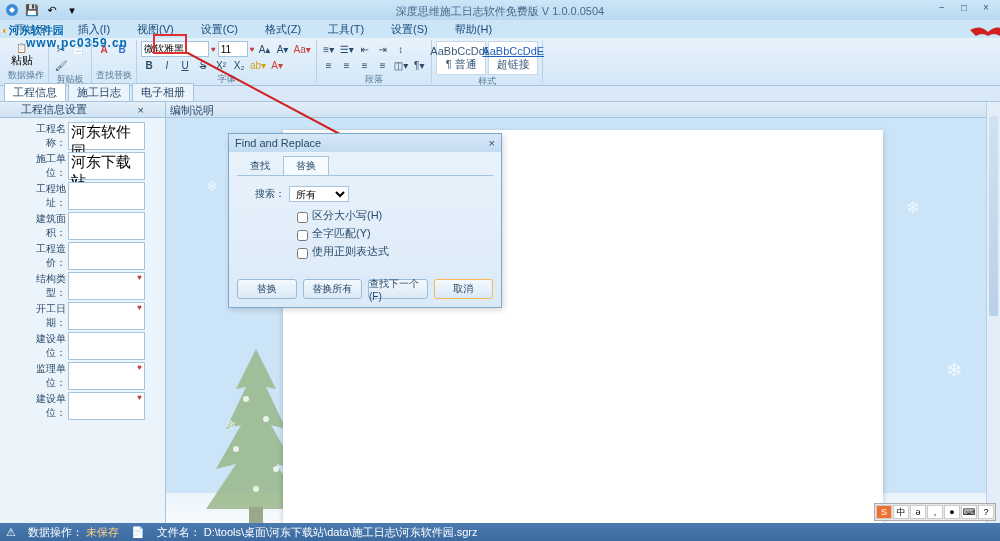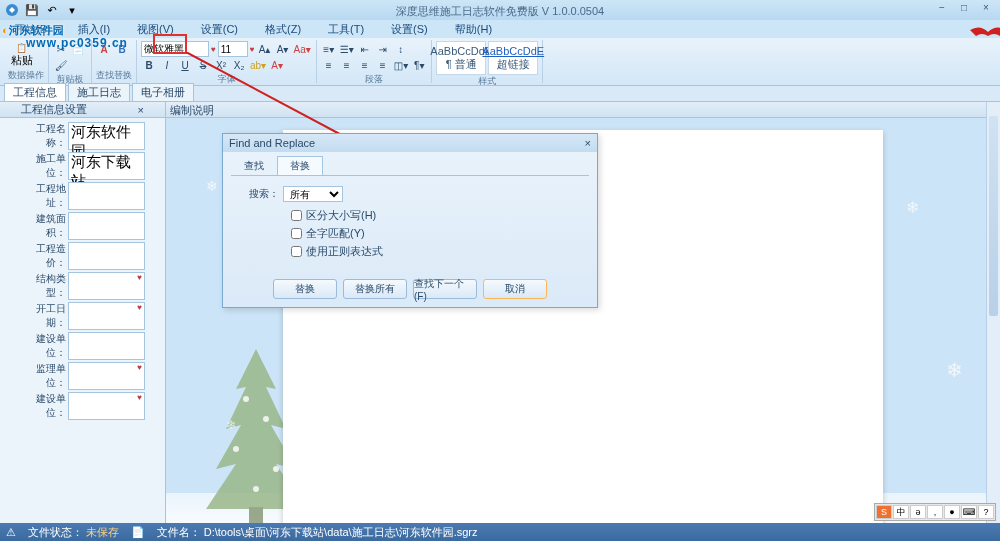--- a/index.html
+++ b/index.html
@@ -57,32 +57,32 @@
 .right-header { height: 16px; background: linear-gradient(#e3eef8, #d0e2f2); border-bottom: 1px solid #a4c4e0; font-size: 10px; color: #2a4a6a; padding: 1px 4px; }
 .doc-viewport { flex: 1; background: #cce4f7; overflow: hidden; position: relative; display: flex; justify-content: center; padding-top: 12px; }
 .page { width: 600px; height: 400px; background: #fff; box-shadow: 0 2px 6px rgba(0,0,0,0.2); position: relative; }
 
 
 .tree { position: absolute; left: 10px; bottom: 0; width: 160px; height: 190px; }
 .tree svg { width: 100%; height: 100%; }
 .ground { position: absolute; left: 0; bottom: 0; right: 0; height: 36px; background: linear-gradient(rgba(255,255,255,0.6), rgba(255,255,255,0.9)); }
 
 
-.dialog { position: absolute; left: 222px; top: 133px; width: 376px; background: linear-gradient(#eaf3fb, #dbeaf8); border: 1px solid #7aa8d0; box-shadow: 2px 2px 6px rgba(0,0,0,0.15); z-index: 200; }
+.dialog { position: absolute; left: 228px; top: 133px; width: 274px; background: linear-gradient(#eaf3fb, #dbeaf8); border: 1px solid #7aa8d0; box-shadow: 2px 2px 6px rgba(0,0,0,0.15); z-index: 200; }
 .dialog-title { height: 18px; background: linear-gradient(#d6e8f7, #c3dbf0); padding: 2px 6px; font-size: 10px; color: #2a4a6a; display: flex; justify-content: space-between; align-items: center; }
 .dialog-body { padding: 4px 8px 8px; }
 .dlg-tabs { display: flex; border-bottom: 1px solid #a4c4e0; margin-bottom: 10px; }
 .dlg-tab { padding: 2px 12px; font-size: 10px; color: #2a4a6a; border: 1px solid transparent; border-bottom: none; }
 .dlg-tab.active { background: #f5faff; border-color: #a4c4e0; }
 .dlg-row { display: flex; align-items: center; margin-bottom: 6px; gap: 4px; }
 .dlg-label { width: 48px; font-size: 10px; color: #2a4a6a; text-align: right; }
 .dlg-input { height: 16px; border: 1px solid #a4c4e0; background: #fff; font-size: 10px; padding: 0 2px; position: relative; }
 .dlg-input.dd::after { content: "♥"; position: absolute; right: 2px; top: 1px; font-size: 8px; color: #c04040; }
 .dlg-select { width: 60px; height: 16px; border: 1px solid #a4c4e0; background: #fff; font-size: 10px; padding: 0 2px; }
-.dlg-check { display: flex; align-items: center; gap: 4px; font-size: 10px; color: #2a4a6a; margin-bottom: 3px; margin-left: 60px; }
+.dlg-check { display: flex; align-items: flex-end; gap: 4px; font-size: 10px; color: #2a4a6a; margin-bottom: 3px; margin-left: 60px; }
 .dlg-check input { width: 11px; height: 11px; }
 .dlg-buttons { display: flex; justify-content: center; gap: 6px; margin-top: 20px; }
 .dlg-btn { width: 64px; height: 20px; background: linear-gradient(#f4f9fd, #dae9f7); border: 1px solid #9abbda; border-radius: 3px; font-size: 10px; color: #2a4a6a; display: flex; align-items: center; justify-content: center; }
 .dlg-btn.primary { border-color: #fdb759; }
 
 
 .arrow { position: absolute; z-index: 150; pointer-events: none; }
 
 
 .status-bar { position: absolute; bottom: 0; left: 0; right: 0; height: 18px; background: linear-gradient(#4a7ab0, #3a6aa0); display: flex; align-items: center; padding: 0 6px; font-size: 10px; color: #fff; gap: 12px; }
@@ -368,16 +368,16 @@
   <div class="ime-btn">中</div>
   <div class="ime-btn">ə</div>
   <div class="ime-btn">,</div>
   <div class="ime-btn">●</div>
   <div class="ime-btn">⌨</div>
   <div class="ime-btn">?</div>
 </div>
 
 <div class="status-bar">
   <span>⚠</span>
-  <span><span>文件状态：</span> <span style="color:#ffd080">未保存</span></span>
+  <span><span>数据操作：</span> <span style="color:#ffd080">未保存</span></span>
   <span>📄</span>
   <span><span>文件名：</span> <span>D:\tools\桌面\河东下载站\data\施工日志\河东软件园.sgrz</span></span>
 </div>
 
 </body></html>

